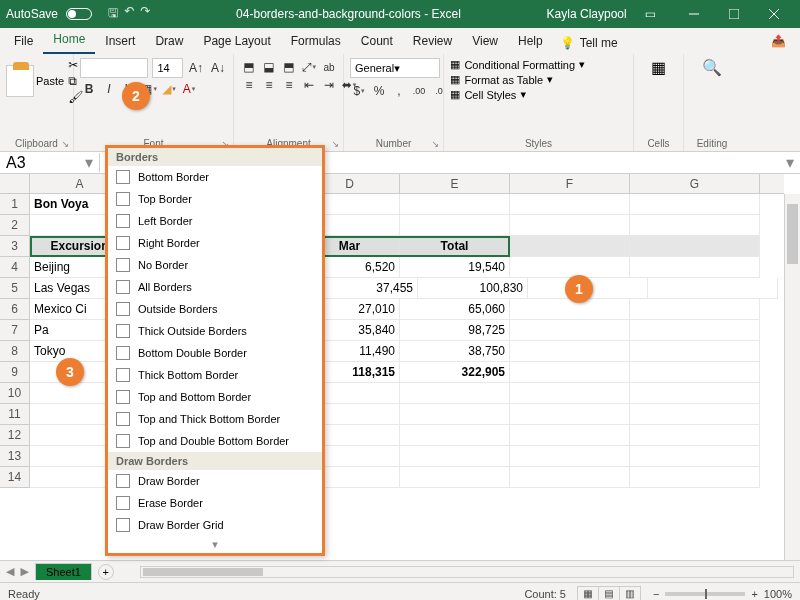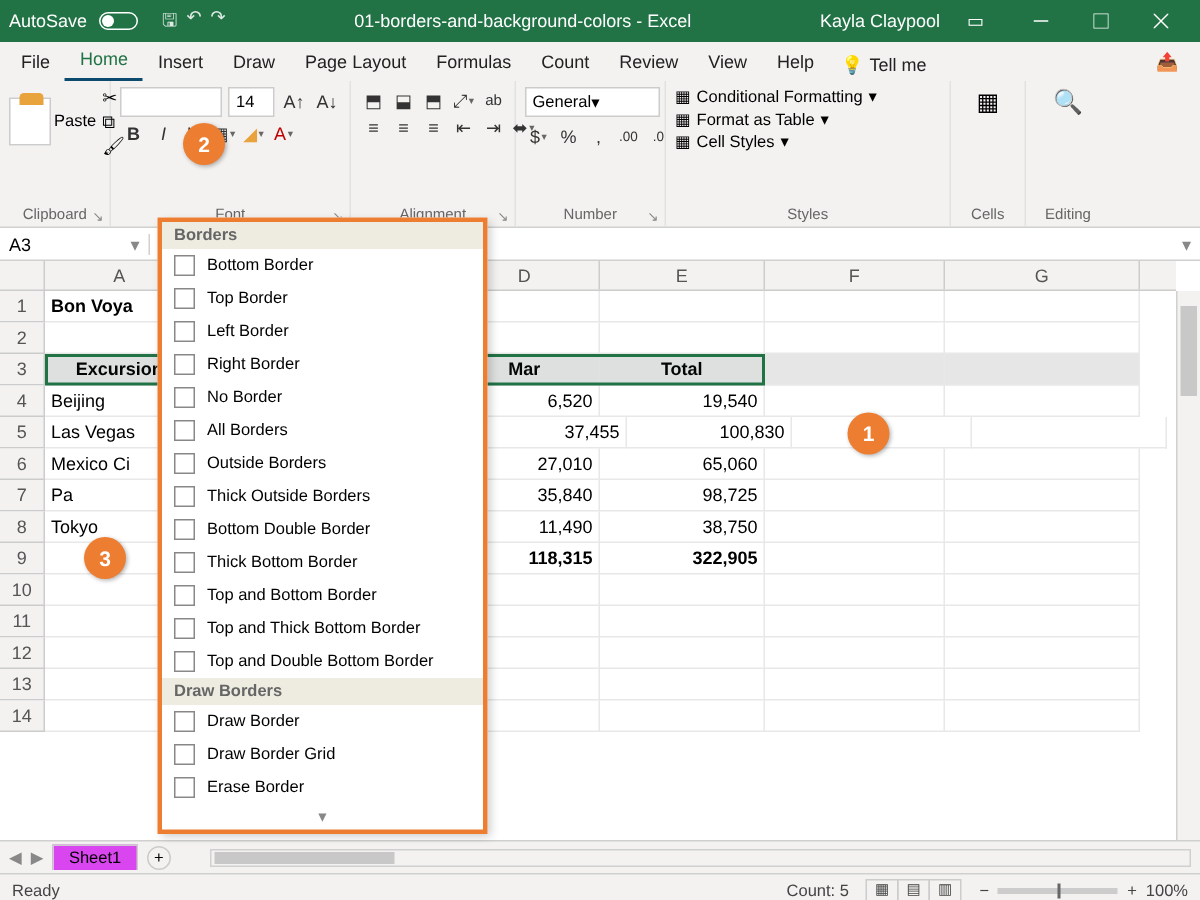--- a/index.html
+++ b/index.html
@@ -40,21 +40,21 @@
 .btnrow { display: flex; gap: 2px; align-items: center; }
 .rbtn { min-width: 18px; height: 18px; display: flex; align-items: center; justify-content: center; font-size: 12px; color: #333; }
 .rbtn.caret::after { content: '▾'; font-size: 7px; margin-left: 1px; color: #666; }
 .align .row, .num .row { display: flex; gap: 2px; }
 .num .combo { width: 90px; }
 .styles .srow { display: flex; align-items: center; gap: 4px; font-size: 11px; margin-bottom: 2px; }
 .cells, .editing { text-align: center; }
 .cells .icon, .editing .icon { font-size: 16px; }
 
 
-.fbar { height: 22px; border-bottom: 1px solid #d0d0d0; display: flex; align-items: center; font-size: 12px; }
+.fbar { height: 22px; border-bottom: 1px solid #d0d0d0; display: flex; align-items: center; font-size: 16px; }
 .namebox { width: 100px; border-right: 1px solid #d0d0d0; padding: 0 6px; display: flex; align-items: center; justify-content: space-between; }
 .fxicons { padding: 0 6px; color: #888; }
 .formula { flex: 1; padding: 0 4px; }
 
 
 .grid { position: relative; height: 386px; overflow: hidden; font-size: 12px; }
 .corner { position: absolute; top: 0; left: 0; width: 30px; height: 20px; background: #f3f2f1; border-right: 1px solid #ccc; border-bottom: 1px solid #ccc; }
 .colheads { position: absolute; top: 0; left: 30px; right: 16px; height: 20px; display: flex; background: #f3f2f1; border-bottom: 1px solid #ccc; }
 .colheads div { border-right: 1px solid #ccc; text-align: center; line-height: 20px; color: #555; }
 .rowheads { position: absolute; top: 20px; left: 0; width: 30px; }
@@ -64,21 +64,21 @@
 .gridrow div { border-right: 1px solid #e8e8e8; border-bottom: 1px solid #e8e8e8; padding: 0 4px; line-height: 21px; white-space: nowrap; overflow: hidden; }
 .bold { font-weight: bold; }
 .right { text-align: right; }
 .headerrow div { background: #e7e6e6; font-weight: bold; text-align: center; }
 .vscroll { position: absolute; top: 20px; right: 0; width: 16px; bottom: 0; background: #f3f2f1; border-left: 1px solid #d0d0d0; }
 .vscroll .thumb { position: absolute; top: 10px; left: 2px; right: 2px; height: 60px; background: #c8c8c8; }
 
 
 .sheettabs { height: 22px; background: #f3f2f1; border-top: 1px solid #d0d0d0; display: flex; align-items: center; font-size: 11px; padding: 0 6px; gap: 6px; }
 .sheettabs .navsheet { color: #888; }
-.sheettabs .stab { background: #d946ef; border: 1px solid #ccc; border-bottom: none; padding: 2px 10px; }
+.sheettabs .stab { background: #15803d; border: 1px solid #ccc; border-bottom: none; padding: 2px 10px; }
 .sheettabs .addsheet { width: 16px; height: 16px; border: 1px solid #ccc; border-radius: 50%; text-align: center; line-height: 14px; }
 .hscroll { flex: 1; height: 12px; background: #f3f2f1; margin-left: 20px; position: relative; border: 1px solid #d0d0d0; }
 .hscroll .thumb { position: absolute; left: 2px; top: 1px; height: 8px; width: 120px; background: #c8c8c8; }
 
 
 .status { height: 22px; background: #f3f2f1; border-top: 1px solid #d0d0d0; display: flex; align-items: center; font-size: 11px; color: #444; padding: 0 8px; gap: 12px; }
 .status .spacer { flex: 1; }
 .viewbtns { display: flex; gap: 0; }
 .viewbtns span { width: 22px; height: 16px; border: 1px solid #ccc; margin-left: -1px; text-align: center; line-height: 14px; font-size: 10px; }
 .zoom { display: flex; align-items: center; gap: 6px; }
@@ -104,21 +104,21 @@
 <div class="titlebar">
   <div class="left">
     <span>AutoSave</span>
     <span class="toggle"></span>
     <div class="qat">
       <span>🖫</span>
       <span>↶</span>
       <span>↷</span>
     </div>
   </div>
-  <div class="center">01-borders-and-background-colors - Excel</div>
+  <div class="center">04-borders-and-background-colors - Excel</div>
   <div class="right">
     <span>Kayla Claypool</span>
     <span>▭</span>
     <div class="winbtns">
       <div class="winbtn">
           <svg>
             <line x1="0" y1="5" x2="10" y2="5"></line>
           </svg>
         </div>
       <div class="winbtn">
@@ -509,25 +509,25 @@
       </div>
     </div>
   <div class="sect">Draw Borders</div>
   <div id="bitems2">
       <div class="item">
         <span class="ico"></span>
         <span>Draw Border</span>
       </div>
       <div class="item">
         <span class="ico"></span>
+        <span>Erase Border</span>
+      </div>
+      <div class="item">
+        <span class="ico"></span>
         <span>Draw Border Grid</span>
-      </div>
-      <div class="item">
-        <span class="ico"></span>
-        <span>Erase Border</span>
       </div>
     </div>
   <div class="more">▾</div>
 </div>
 
 <div class="callout" style="top:275px;left:565px">1</div>
 <div class="callout" style="top:82px;left:122px">2</div>
 <div class="callout" style="top:358px;left:56px">3</div>
 
 </body></html>

